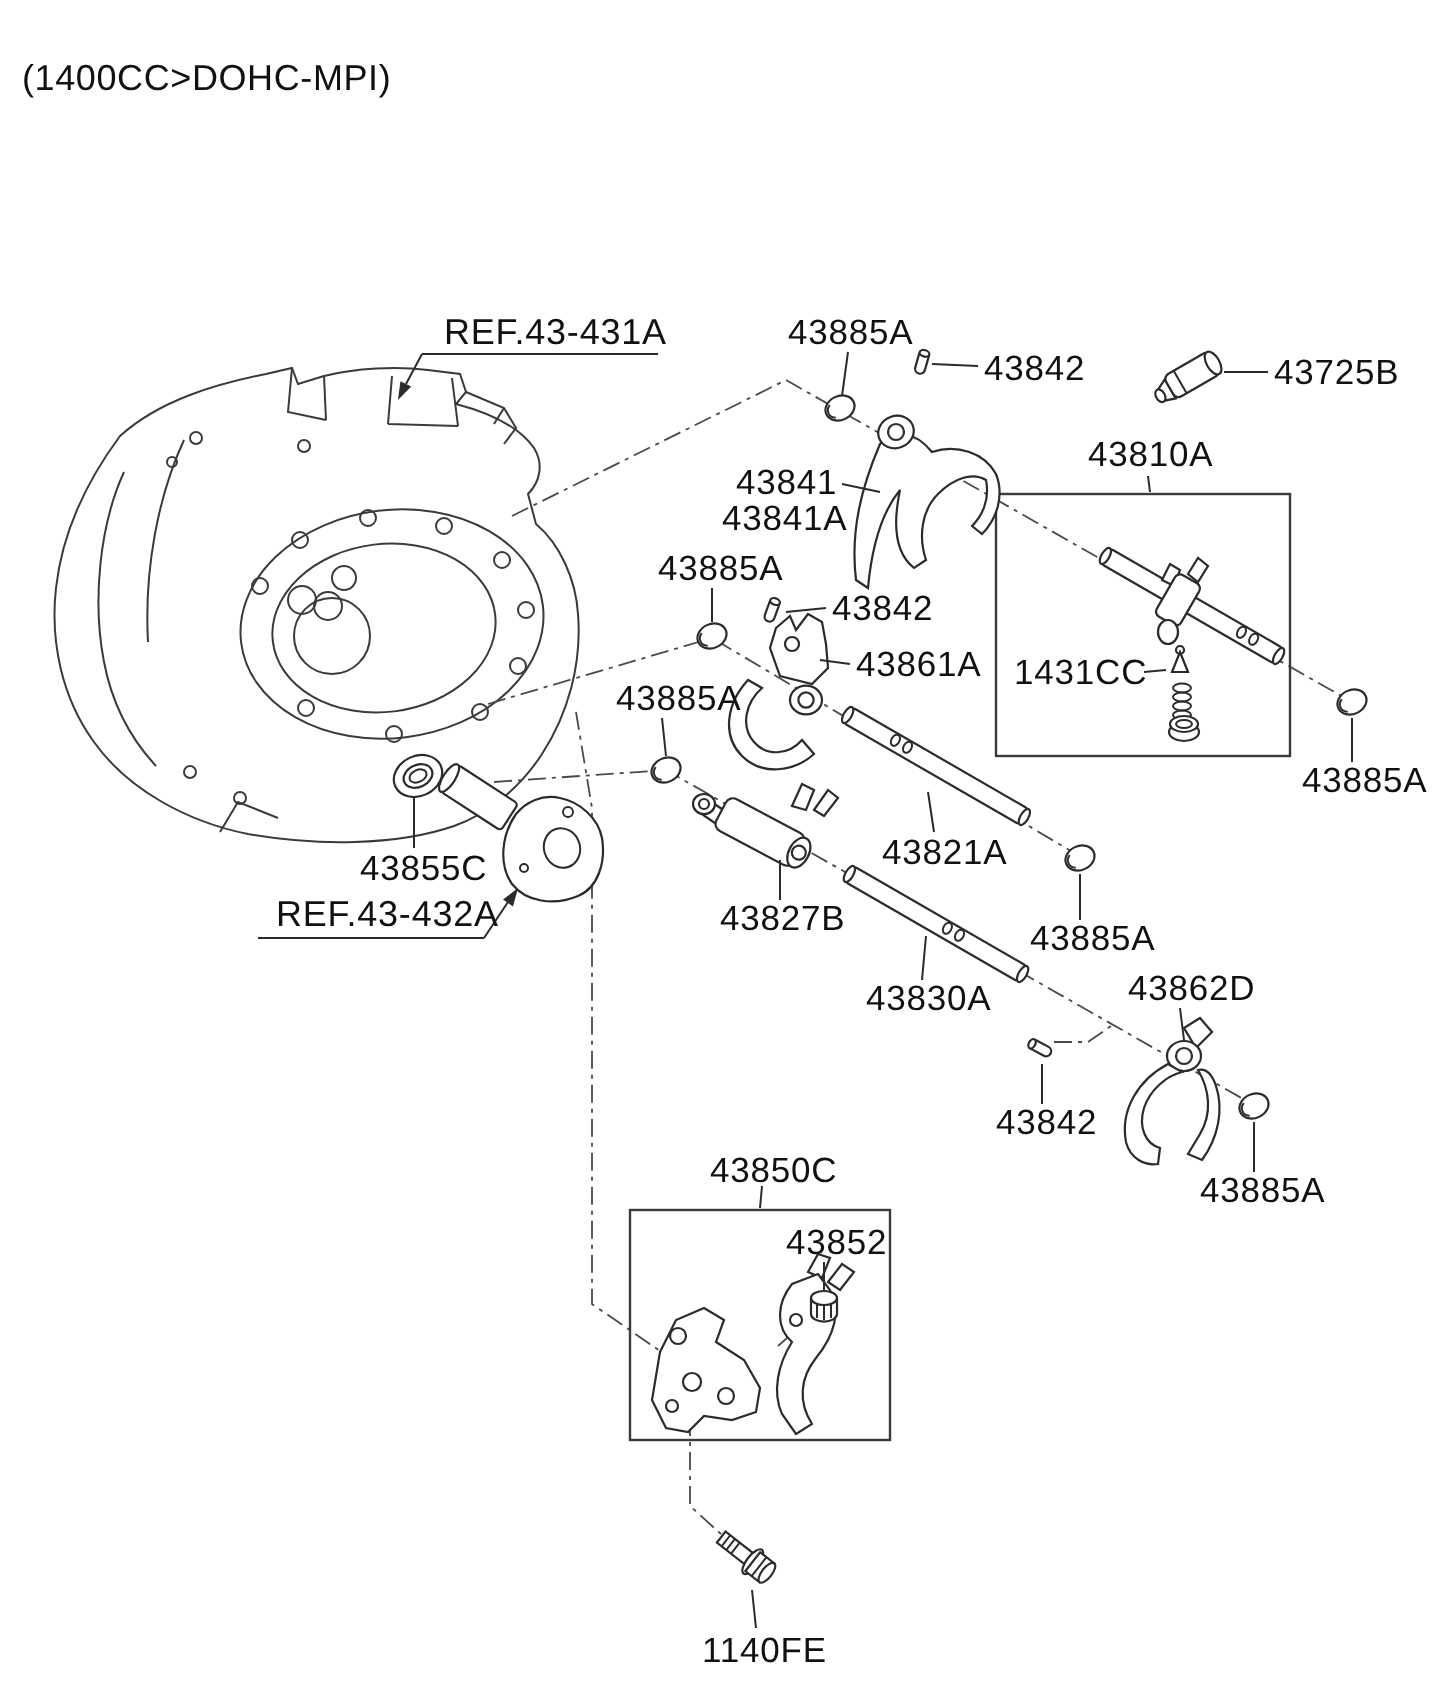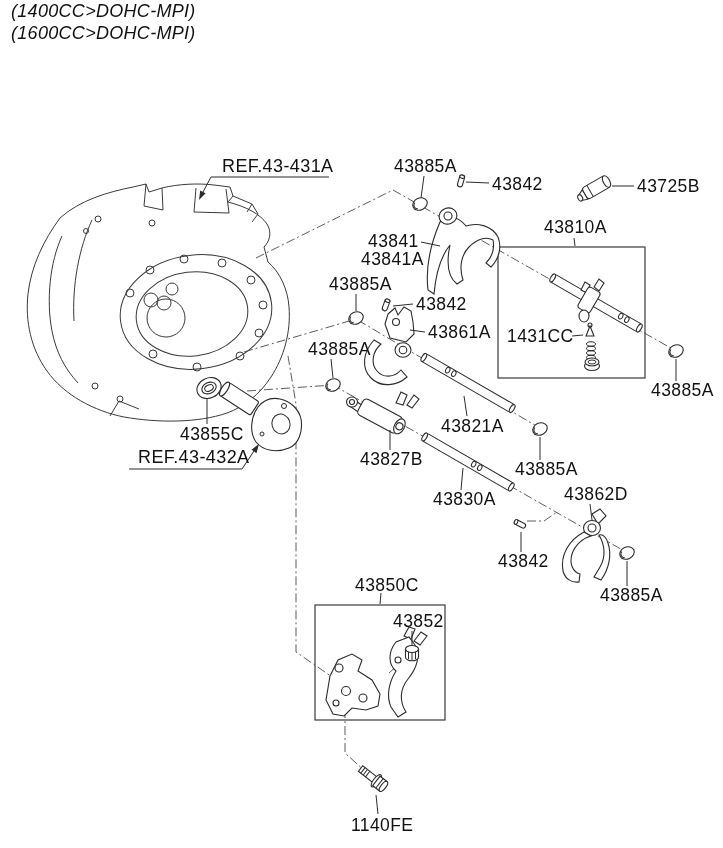--- a/index.html
+++ b/index.html
@@ -1,34 +1,33 @@
 <!DOCTYPE html>
 <html><head>
 <meta charset="utf-8">
 <style>
   html,body{margin:0;padding:0;background:#fff;}
   body{width:723px;height:848px;position:relative;overflow:hidden;
        font-family:"Liberation Sans",sans-serif;color:#111;}
-  #header{position:absolute;left:11px;top:0;line-height:22px;
-          font-size:18px;letter-spacing:.3px;color:#111;font-style:italic;}
+  #header{position:absolute;left:11px;top:28px;line-height:22px;
+          font-size:18px;letter-spacing:.3px;color:#111;}
   svg text{font-family:"Liberation Sans",sans-serif;font-size:17.5px;fill:#111;letter-spacing:.4px;}
   svg text.ref{font-size:18px;}
   .ln{stroke:#2b2b2b;stroke-width:1;fill:none;}
   .dd{stroke:#4a4a4a;stroke-width:.9;fill:none;stroke-dasharray:9 3 2 3;}
   .pt{stroke:#2b2b2b;stroke-width:1.1;fill:#fff;}
   .pts{stroke:#2b2b2b;stroke-width:1;fill:none;}
   .case{stroke:#3a3a3a;stroke-width:1;fill:none;}
   .box{stroke:#3a3a3a;stroke-width:1.2;fill:none;}
 </style>
 </head>
 <body>
 
 <div id="header">
   <div>(1400CC&gt;DOHC-MPI)</div>
-  <div>(1600CC&gt;DOHC-MPI)</div>
 </div>
 
 <svg width="723" height="848" viewBox="0 0 723 848" style="position:absolute;left:0;top:0;">
 
   <g>
     <path class="case" d="M60,218 C80,200 108,192 133,187 L146,184 L149,192 L162,188
       C178,184 198,183 214,185 L230,187 L233,196 L228,202
       C247,207 260,214 267,224 C272,232 270,241 264,247 L268,262
       C280,272 288,290 289,307 C291,332 284,357 271,377
       C260,394 244,407 227,413 C198,423 158,423 124,417

